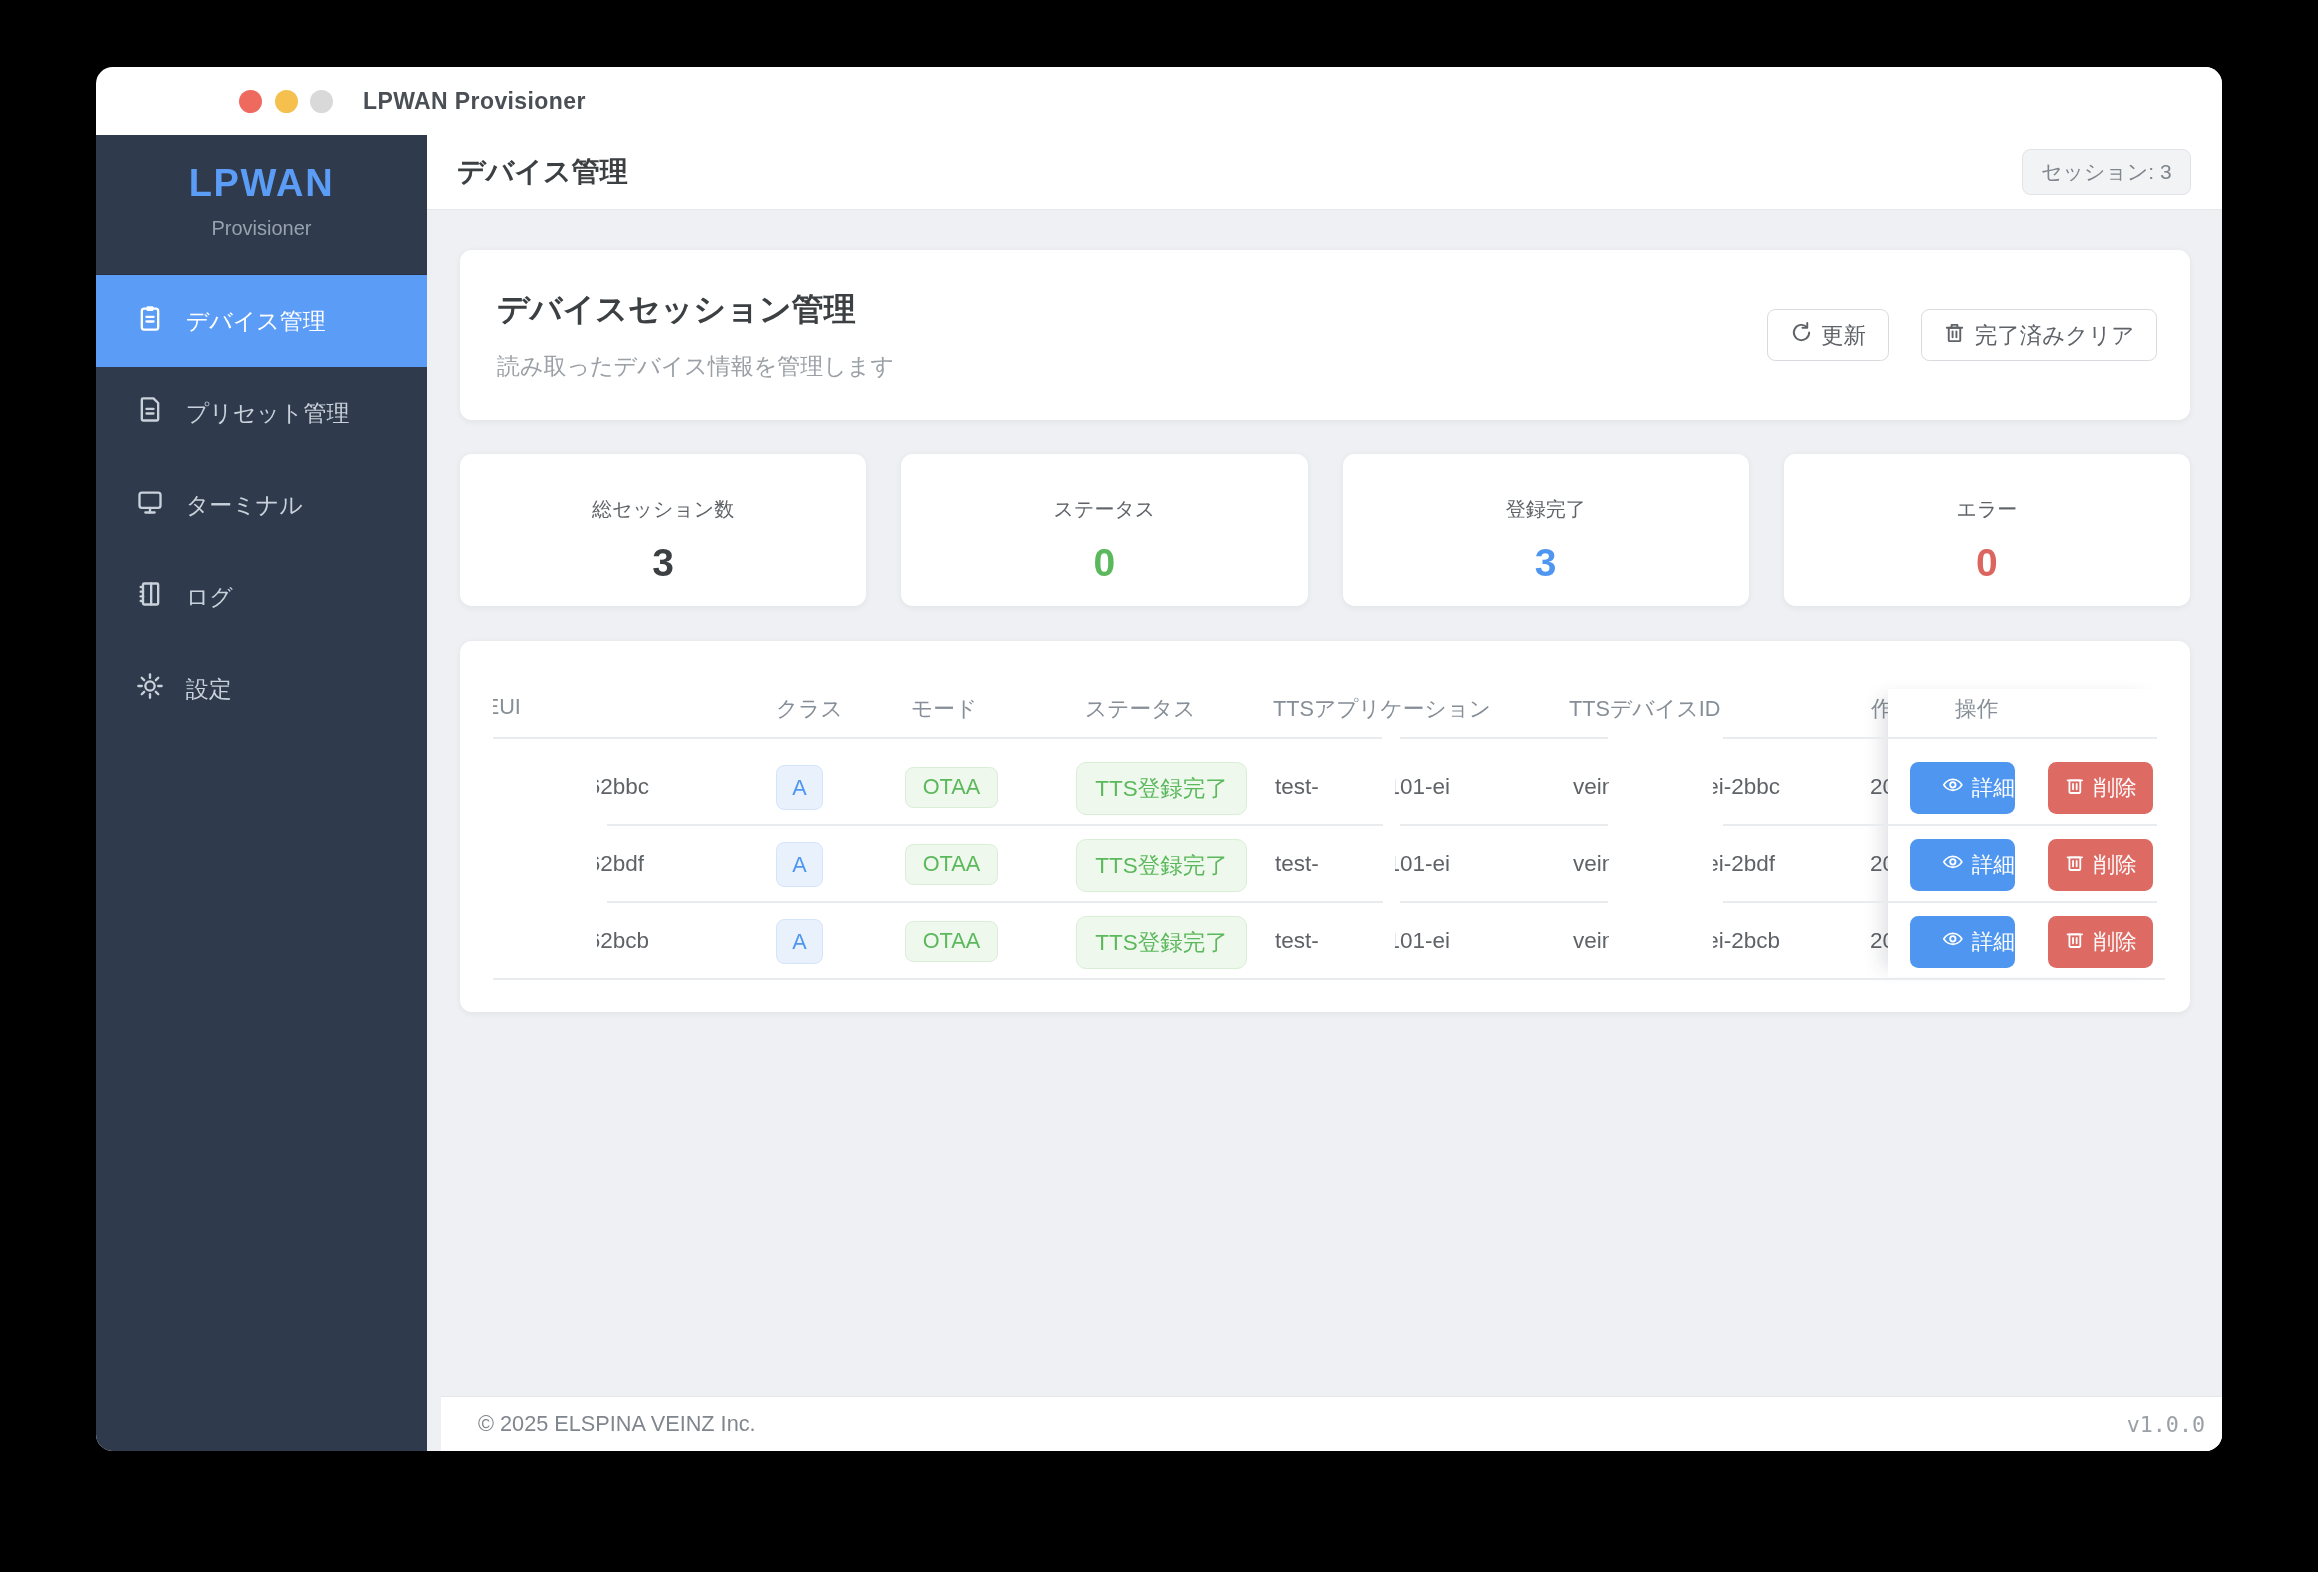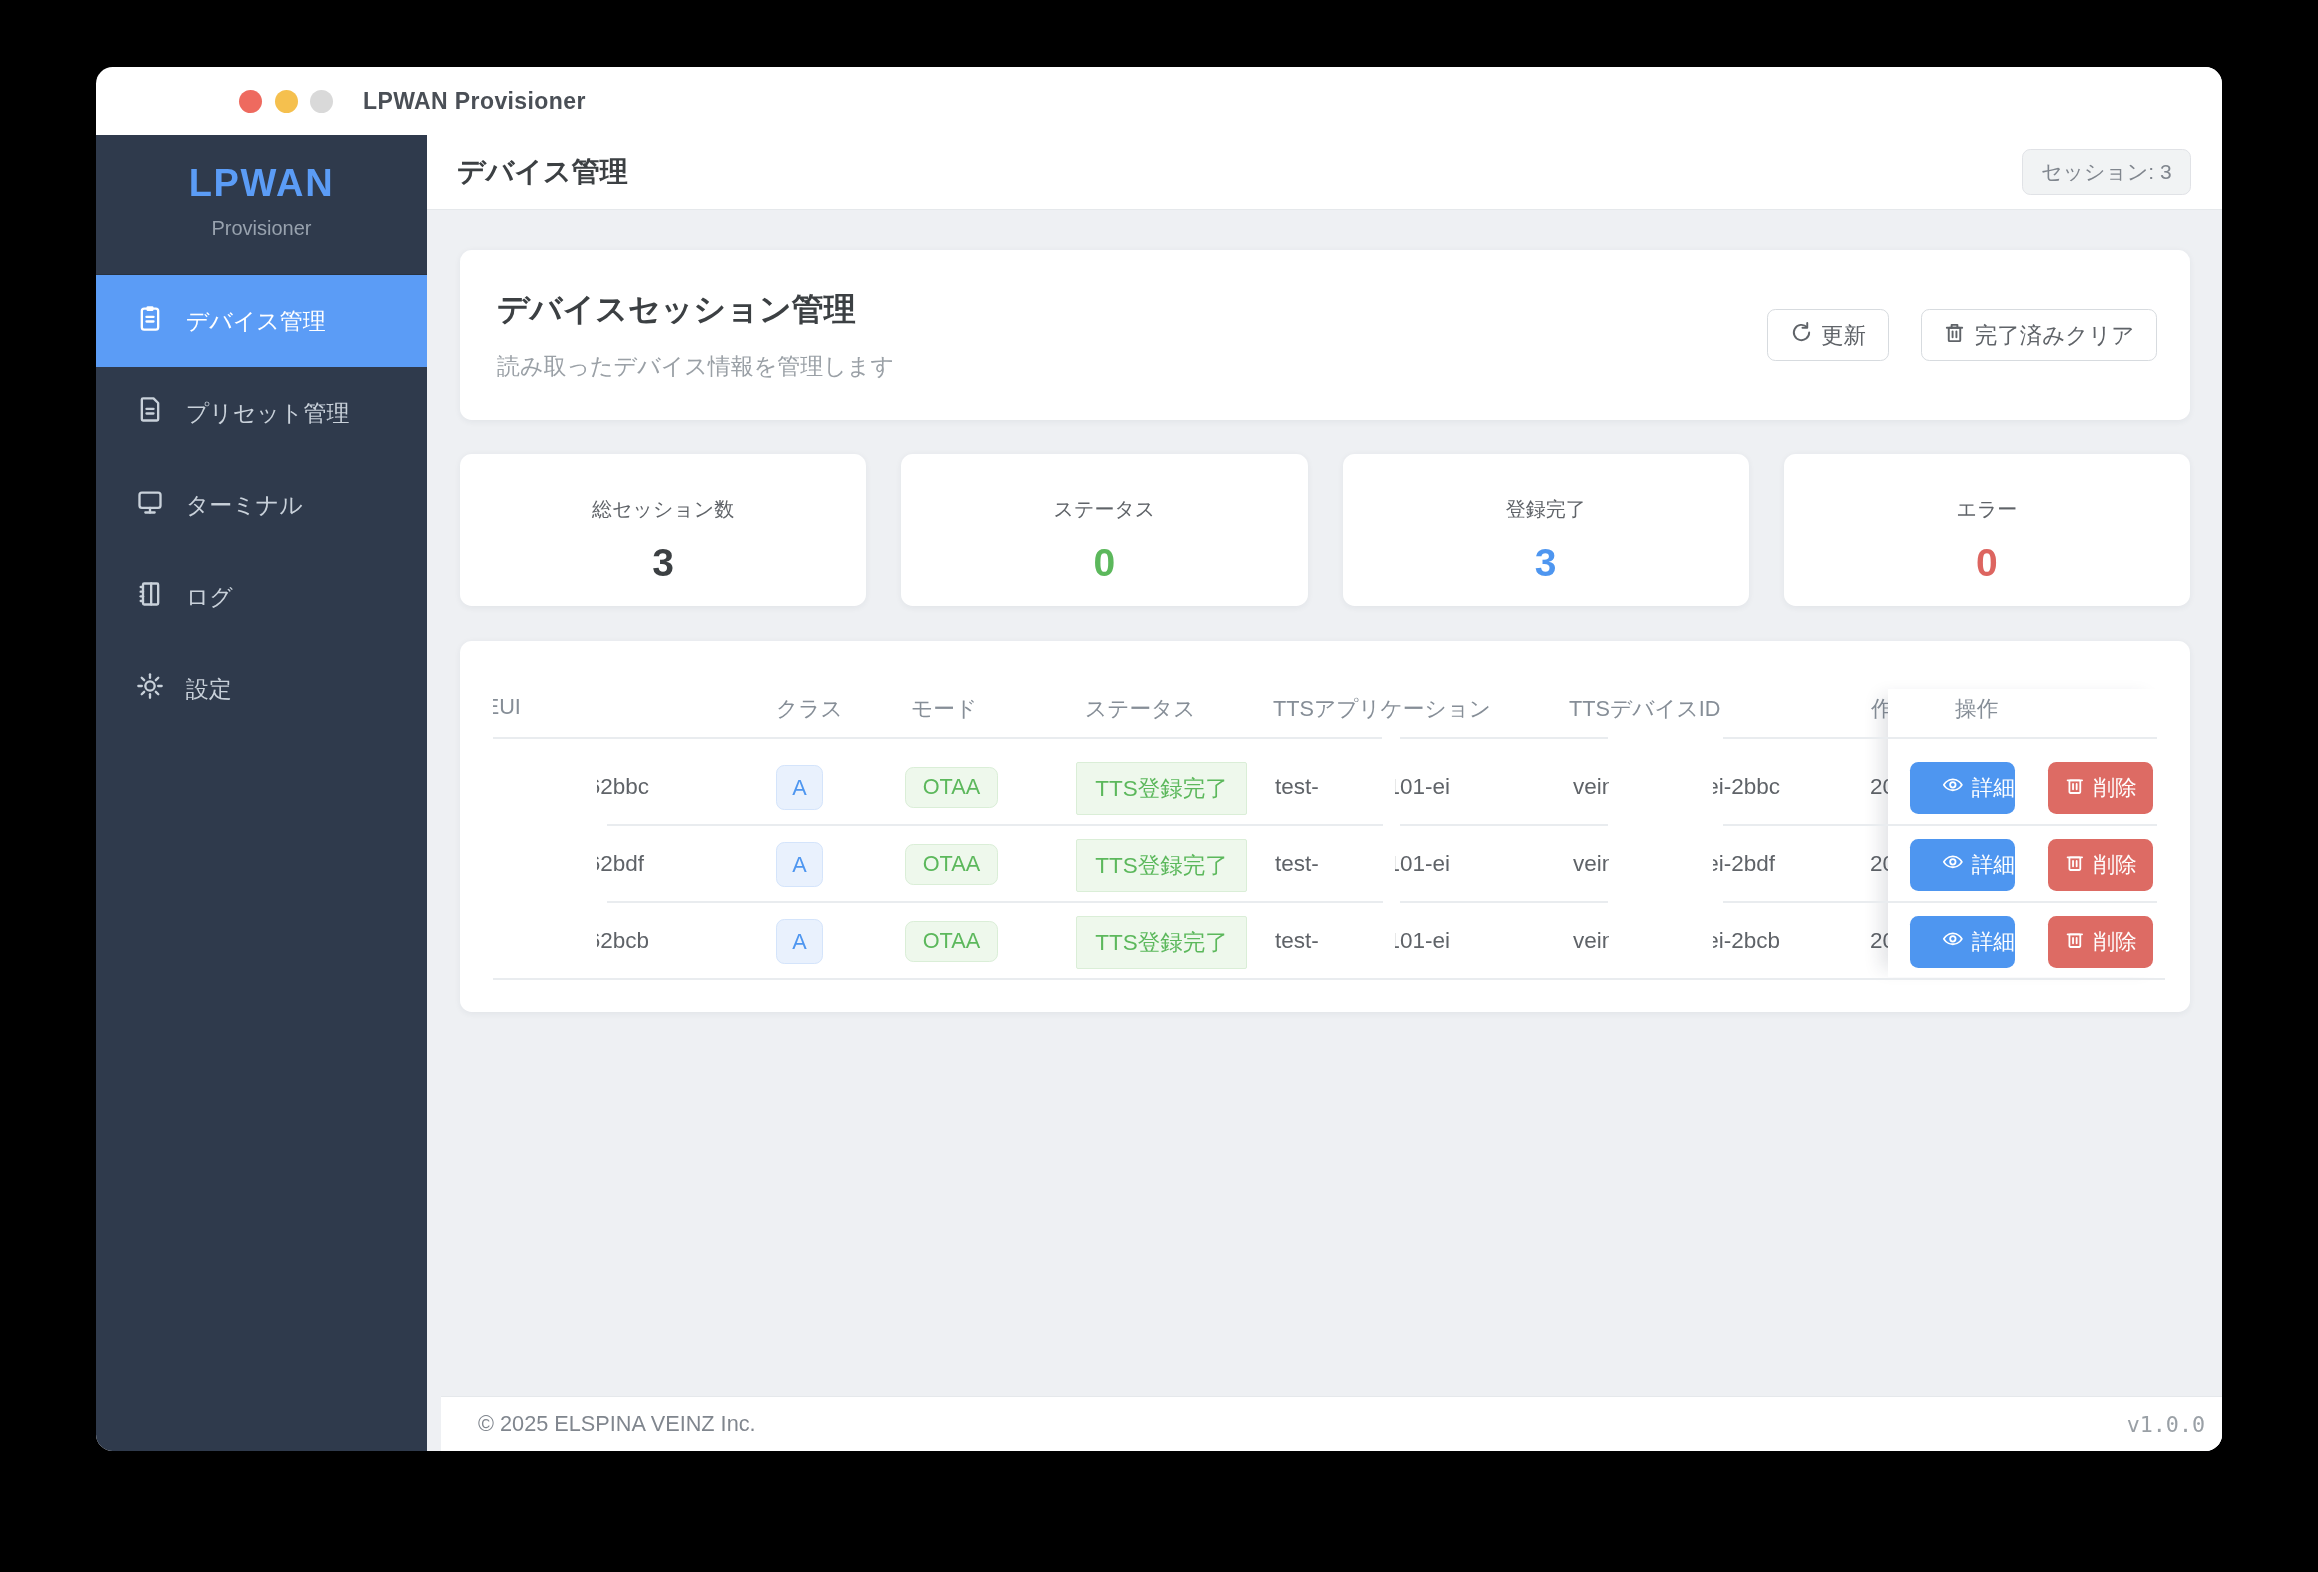--- a/index.html
+++ b/index.html
@@ -67,21 +67,21 @@
   .row { position:absolute; height:77px; width:100%; }
   .cellfrag { position:absolute; top:25px; font-size:22.5px; color:#5f6368; white-space:nowrap; }
   .clip { display:inline-block; overflow:hidden; white-space:nowrap; vertical-align:top; }
   .clip > span { display:inline-block; white-space:nowrap; }
 
   .badge-a { position:absolute; top:16px; width:47px; height:45px; border-radius:8.3px;
     background:#e9f1fd; border:1.7px solid #d4e4fb; color:#4e96f0; font-size:21.7px;
     display:flex; align-items:center; justify-content:center; }
   .badge-otaa { position:absolute; top:17.5px; border-radius:8.3px; background:#eef8ec;
     border:1.7px solid #daeed7; color:#5cb85c; font-size:21.7px; padding:6.7px 16.7px; }
-  .badge-status { position:absolute; top:13.3px; border-radius:2px; background:#eef8ec;
+  .badge-status { position:absolute; top:13.3px; border-radius:10px; background:#eef8ec;
     border:1.7px solid #daeed7; color:#5cb85c; font-size:22.5px; padding:10px 18.3px; }
 
   .sticky-panel { position:absolute; left:1428px; top:48px; width:277px; height:288px;
     background:#fff; z-index:2; box-shadow:-13.3px 0 16.7px -6.7px rgba(30,40,60,0.13); }
   .th-ops { position:absolute; left:1447px; top:53px; z-index:3; font-size:21.7px; color:#868e97;margin-left:48px; }
 
   .btn-detail, .btn-delete { position:absolute; top:12.5px; width:105px; height:52px; border:none;
     border-radius:8.3px; color:#fff; font-size:21.7px; display:flex; align-items:center;
     justify-content:center; gap:7.5px; cursor:pointer; z-index:4; font-family:inherit; }
   .btn-detail { background:#4e96f0;justify-content:flex-end; }

